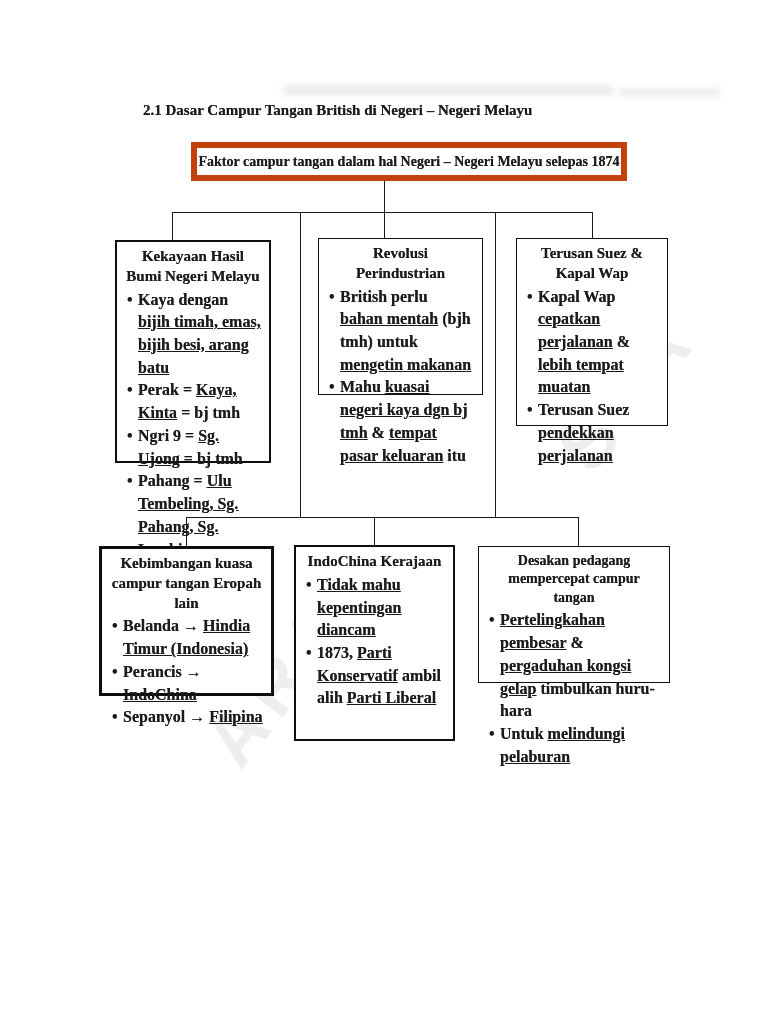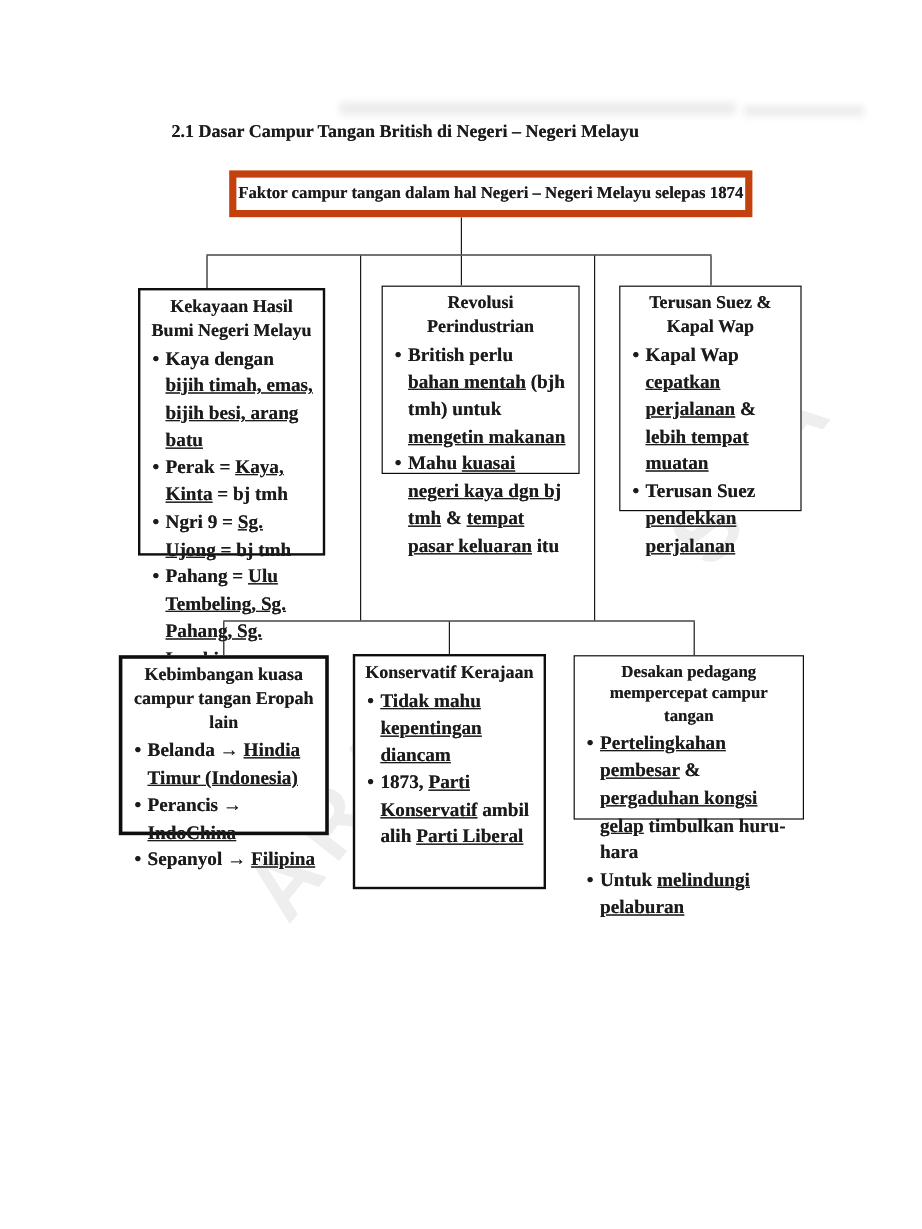--- a/index.html
+++ b/index.html
@@ -93,21 +93,21 @@
   <div class="box bw3" style="left:99px; top:546px; width:175px; height:150px;">
     <h3>Kebimbangan kuasa campur tangan Eropah lain</h3>
     <ul>
         <li>Belanda → <u>Hindia Timur (Indonesia)</u></li>
         <li>Perancis → <u>IndoChina</u></li>
         <li>Sepanyol → <u>Filipina</u></li>
       </ul>
   </div>
 
   <div class="box bw2" style="left:294px; top:545px; width:161px; height:196px;">
-    <h3>Konservatif Kerajaan</h3>
+    <h3>IndoChina Kerajaan</h3>
     <ul>
         <li><u>Tidak mahu kepentingan diancam</u></li>
         <li>1873, <u>Parti Konservatif</u> ambil alih <u>Parti Liberal</u></li>
       </ul>
   </div>
 
   <div class="box bw1 small-head" style="left:478px; top:546px; width:192px; height:137px;">
     <h3>Desakan pedagang mempercepat campur tangan</h3>
     <ul>
         <li><u>Pertelingkahan pembesar</u> &amp; <u>pergaduhan kongsi gelap</u> timbulkan huru-hara</li>

